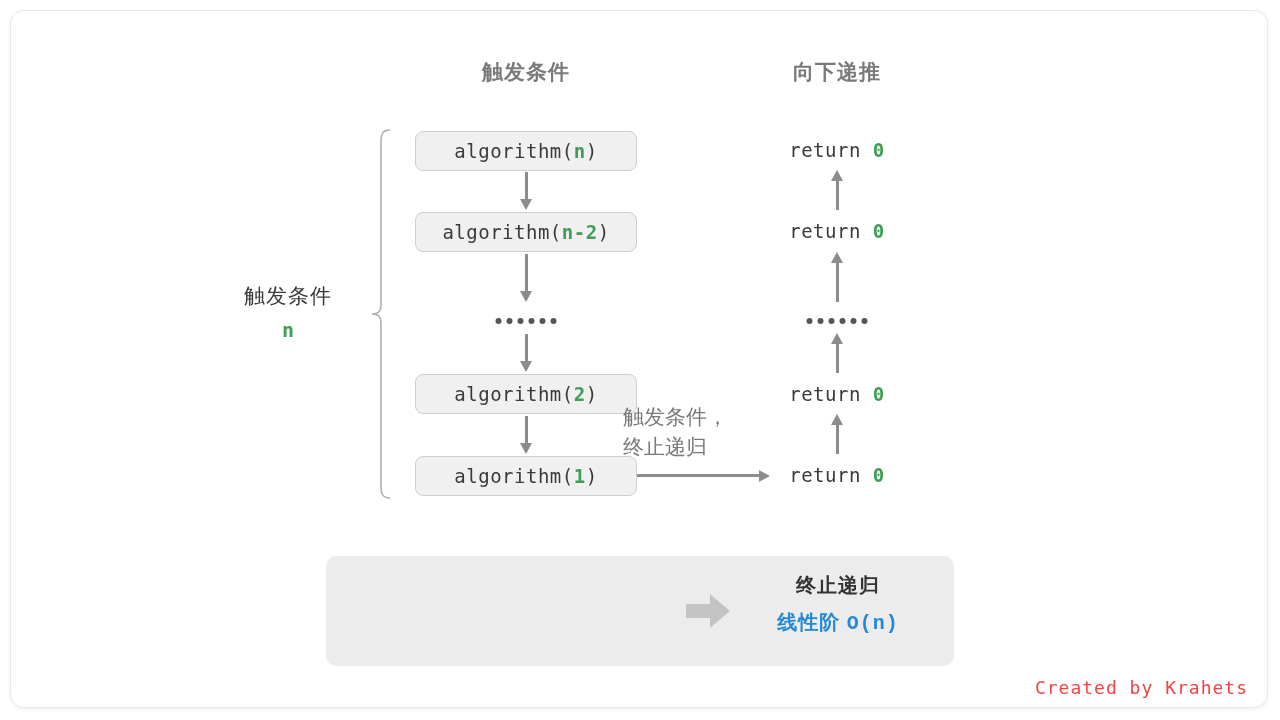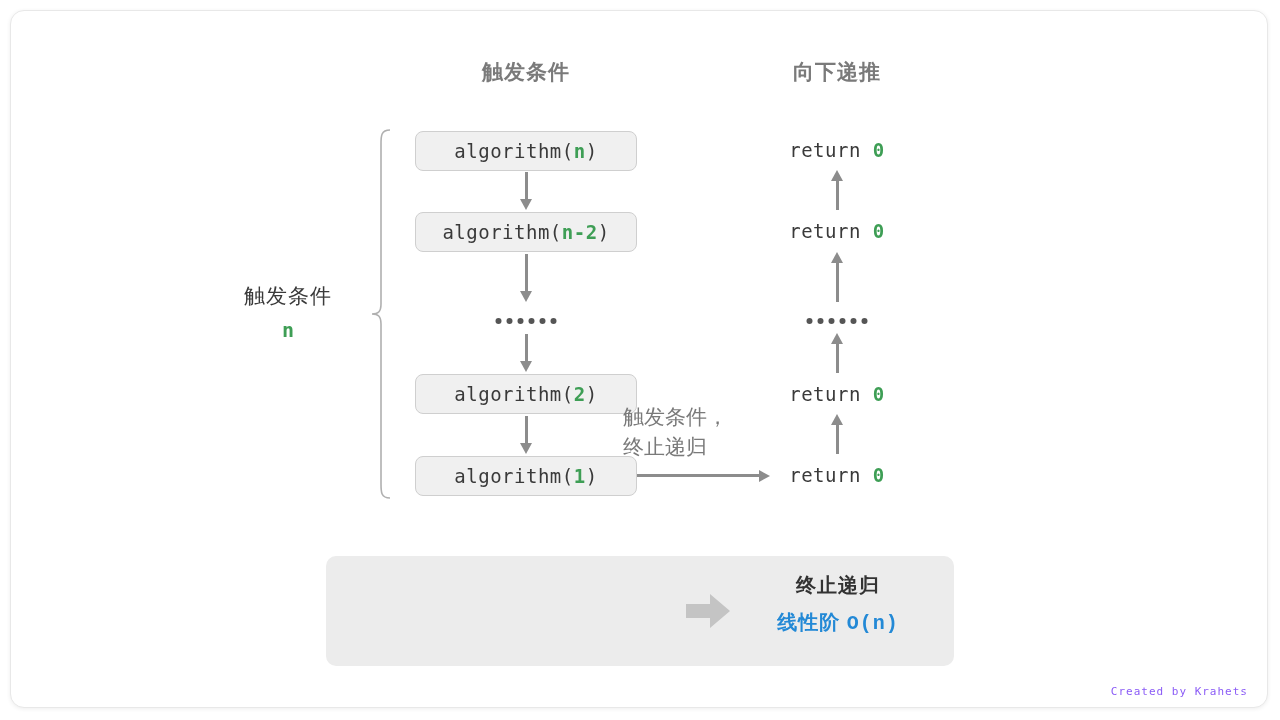--- a/index.html
+++ b/index.html
@@ -232,22 +232,22 @@
     letter-spacing: 1px;
   }
   #summary-result .value .mono { font-family: Liberation Mono, monospace; }
 
   
   #credit {
     position: absolute;
     right: 32px;
     bottom: 22px;
     font-family: "DejaVu Sans Mono", monospace;
-    font-size: 11px;
-    color: #8b5cf6;
+    font-size: 18px;
+    color: #ef4444;
     letter-spacing: 1px;
   }
 </style>
 </head>
 <body>
 
 <div id="canvas">
   <div class="frame"></div>
 
   <div class="col-head" id="head-down">触发条件</div>

